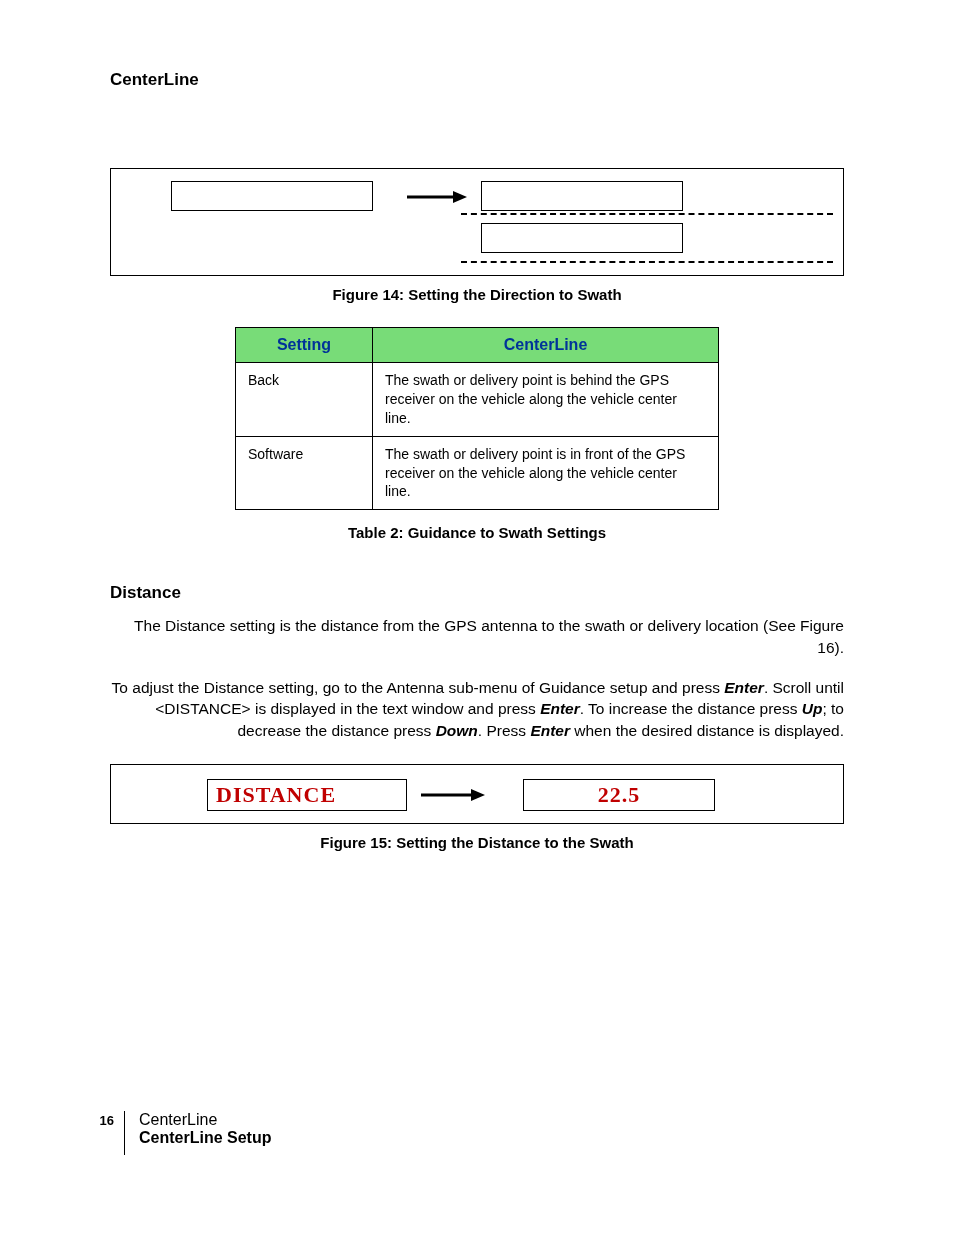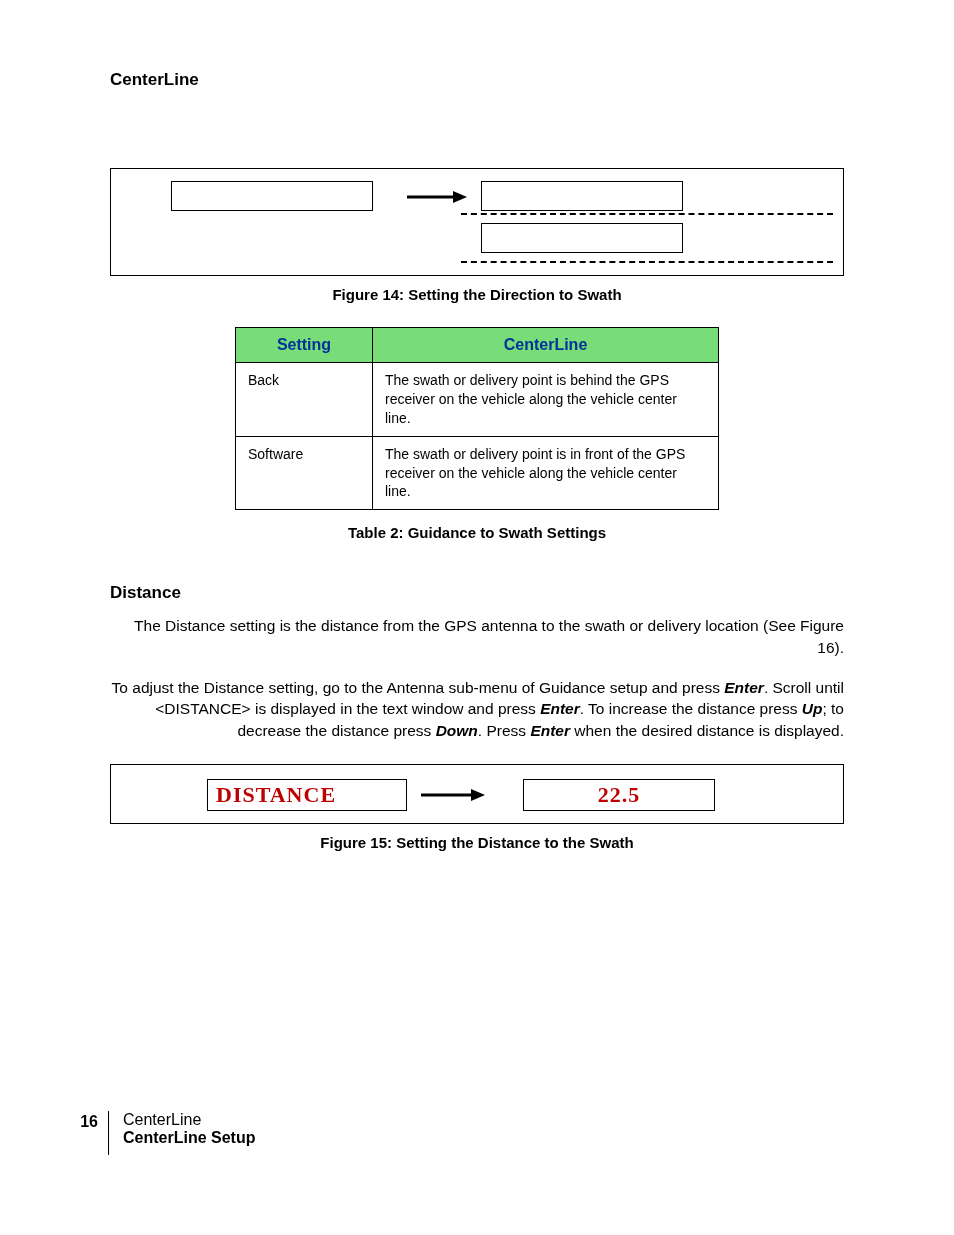--- a/index.html
+++ b/index.html
@@ -139,23 +139,24 @@
     position: absolute;
     left: 0;
     bottom: 80px;
     display: flex;
     align-items: flex-start;
   }
   .footer .pgnum {
     width: 98px;
     text-align: right;
     font-weight: bold;
-    font-size: 16px;
+    font-size: 13px;
     padding-right: 10px;
     padding-top: 2px;
+    padding-left: 16px;
   }
   .footer .vline {
     width: 0;
     border-left: 1.5px solid #000;
     height: 44px;
     margin-right: 14px;
   }
   .footer .ftxt .l1 { font-size: 16px; }
   .footer .ftxt .l2 { font-size: 16px; font-weight: bold; }
 </style>

